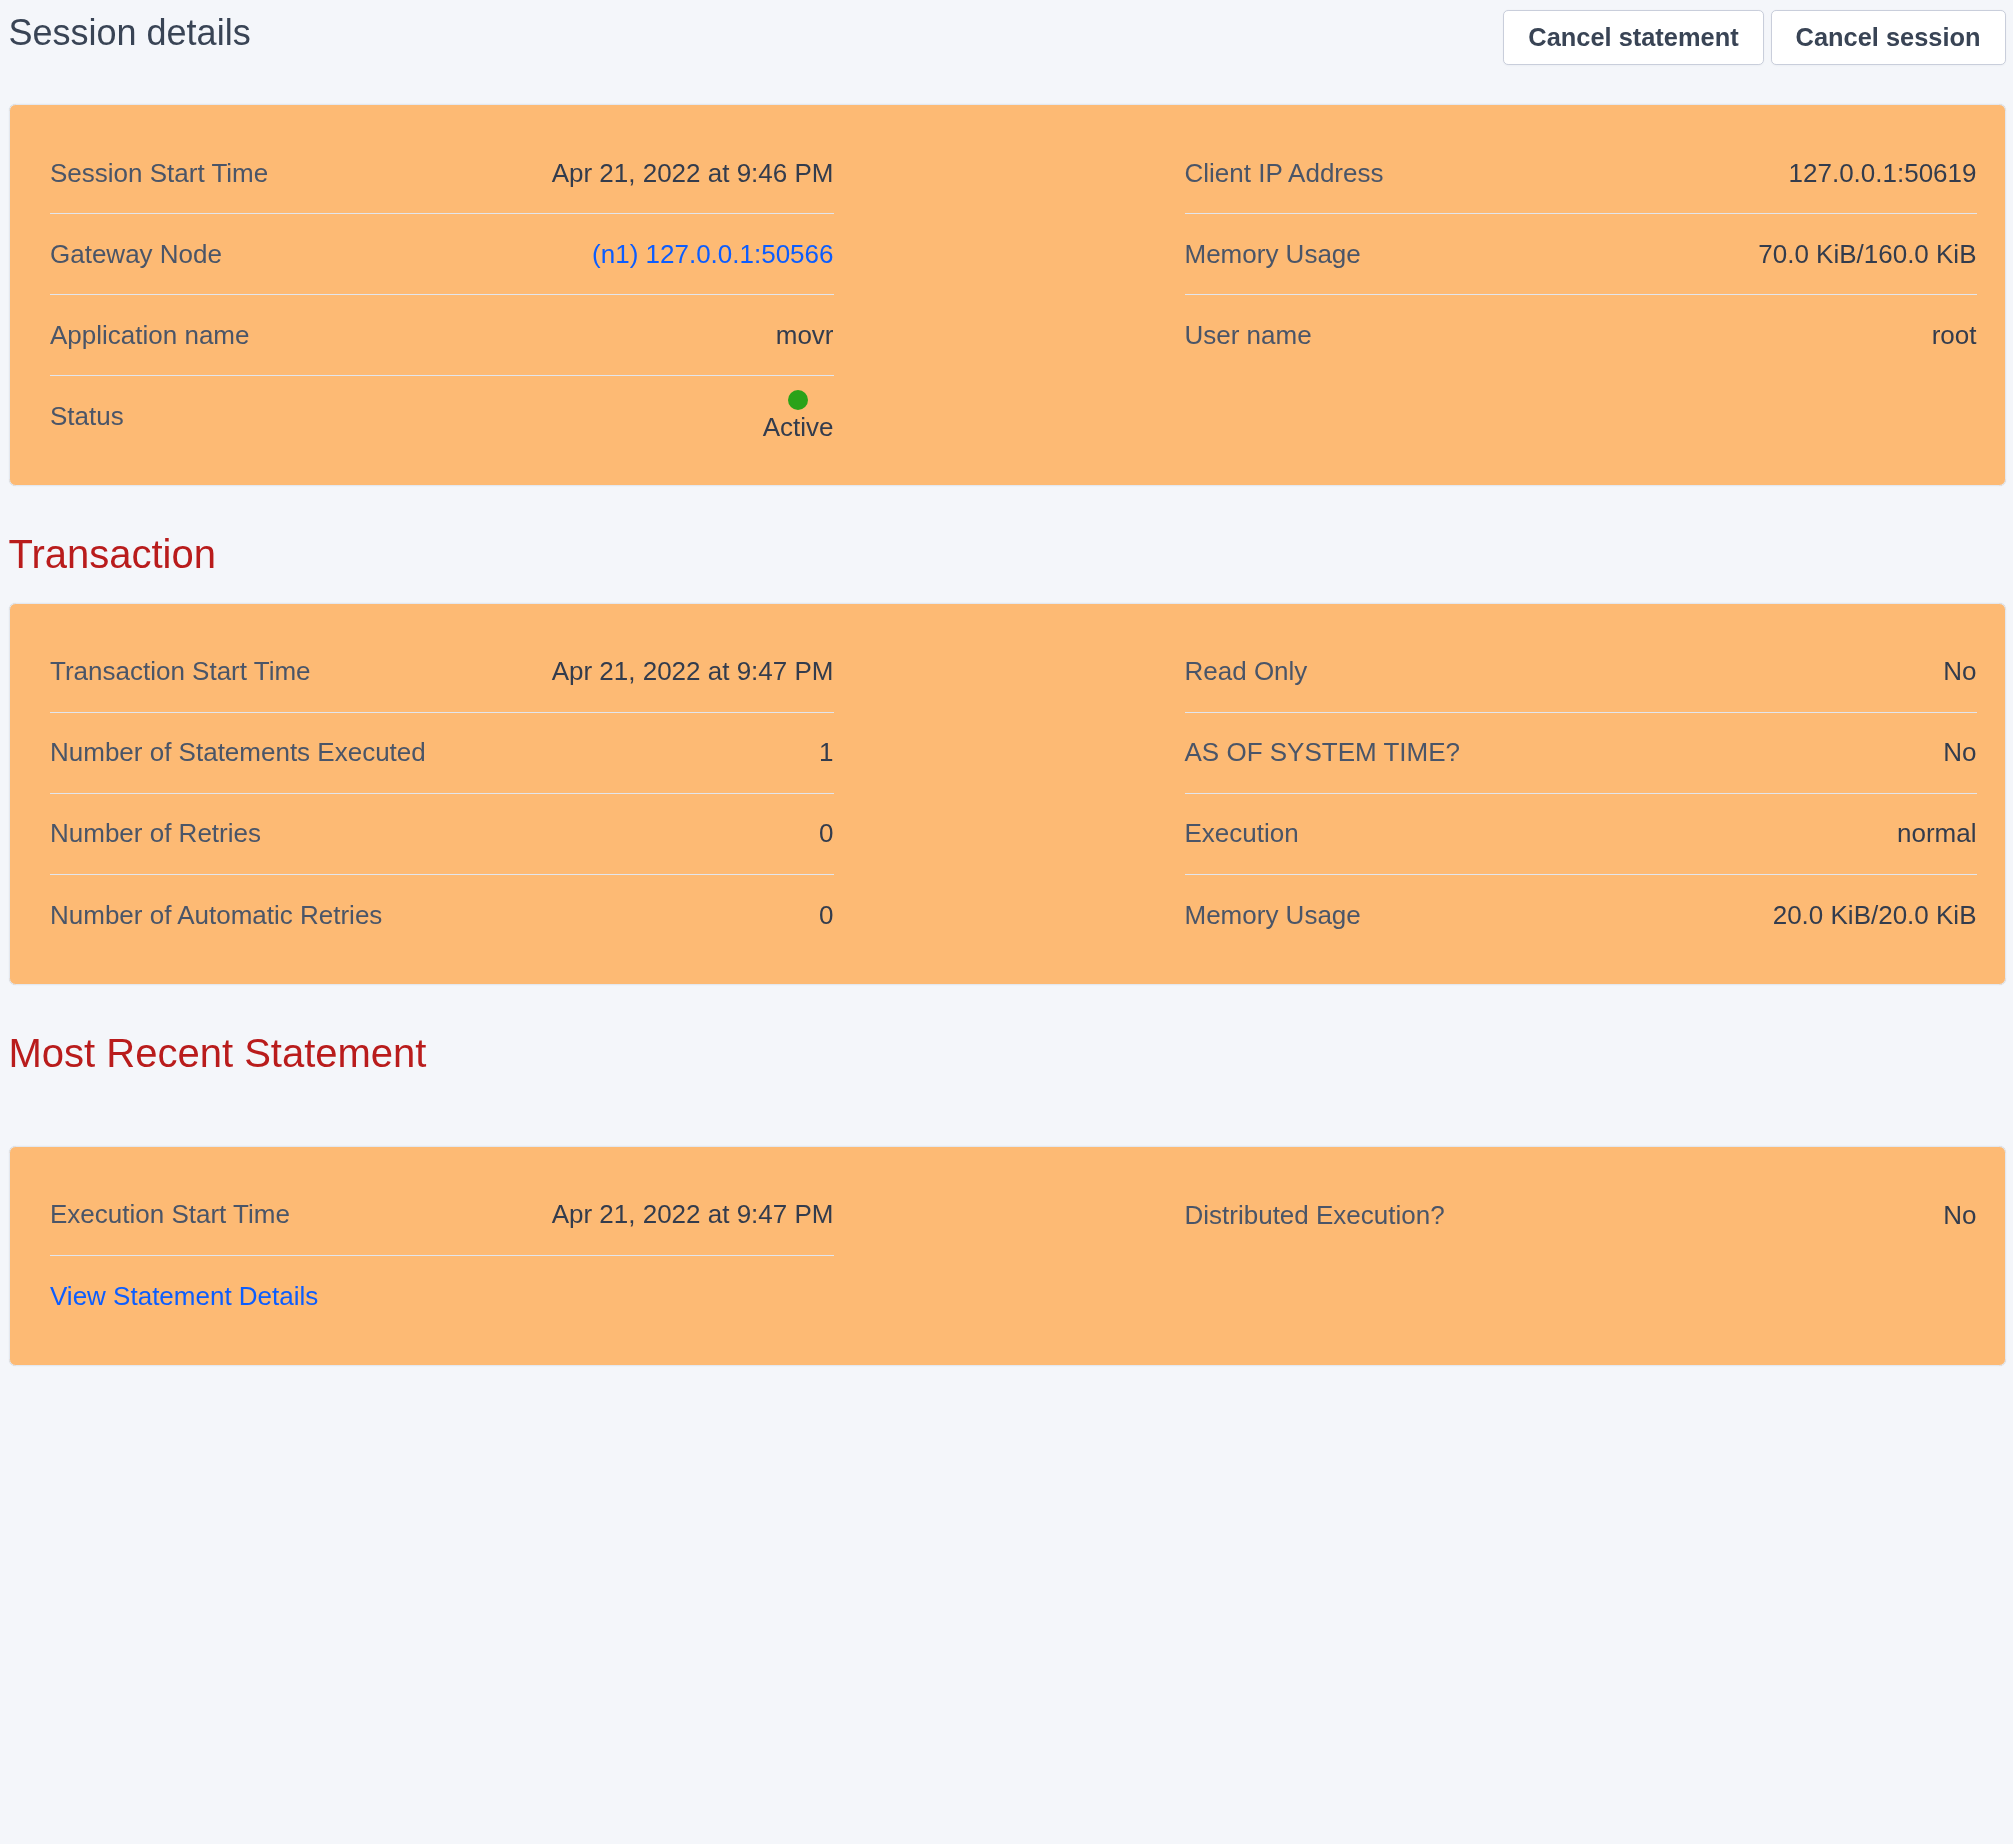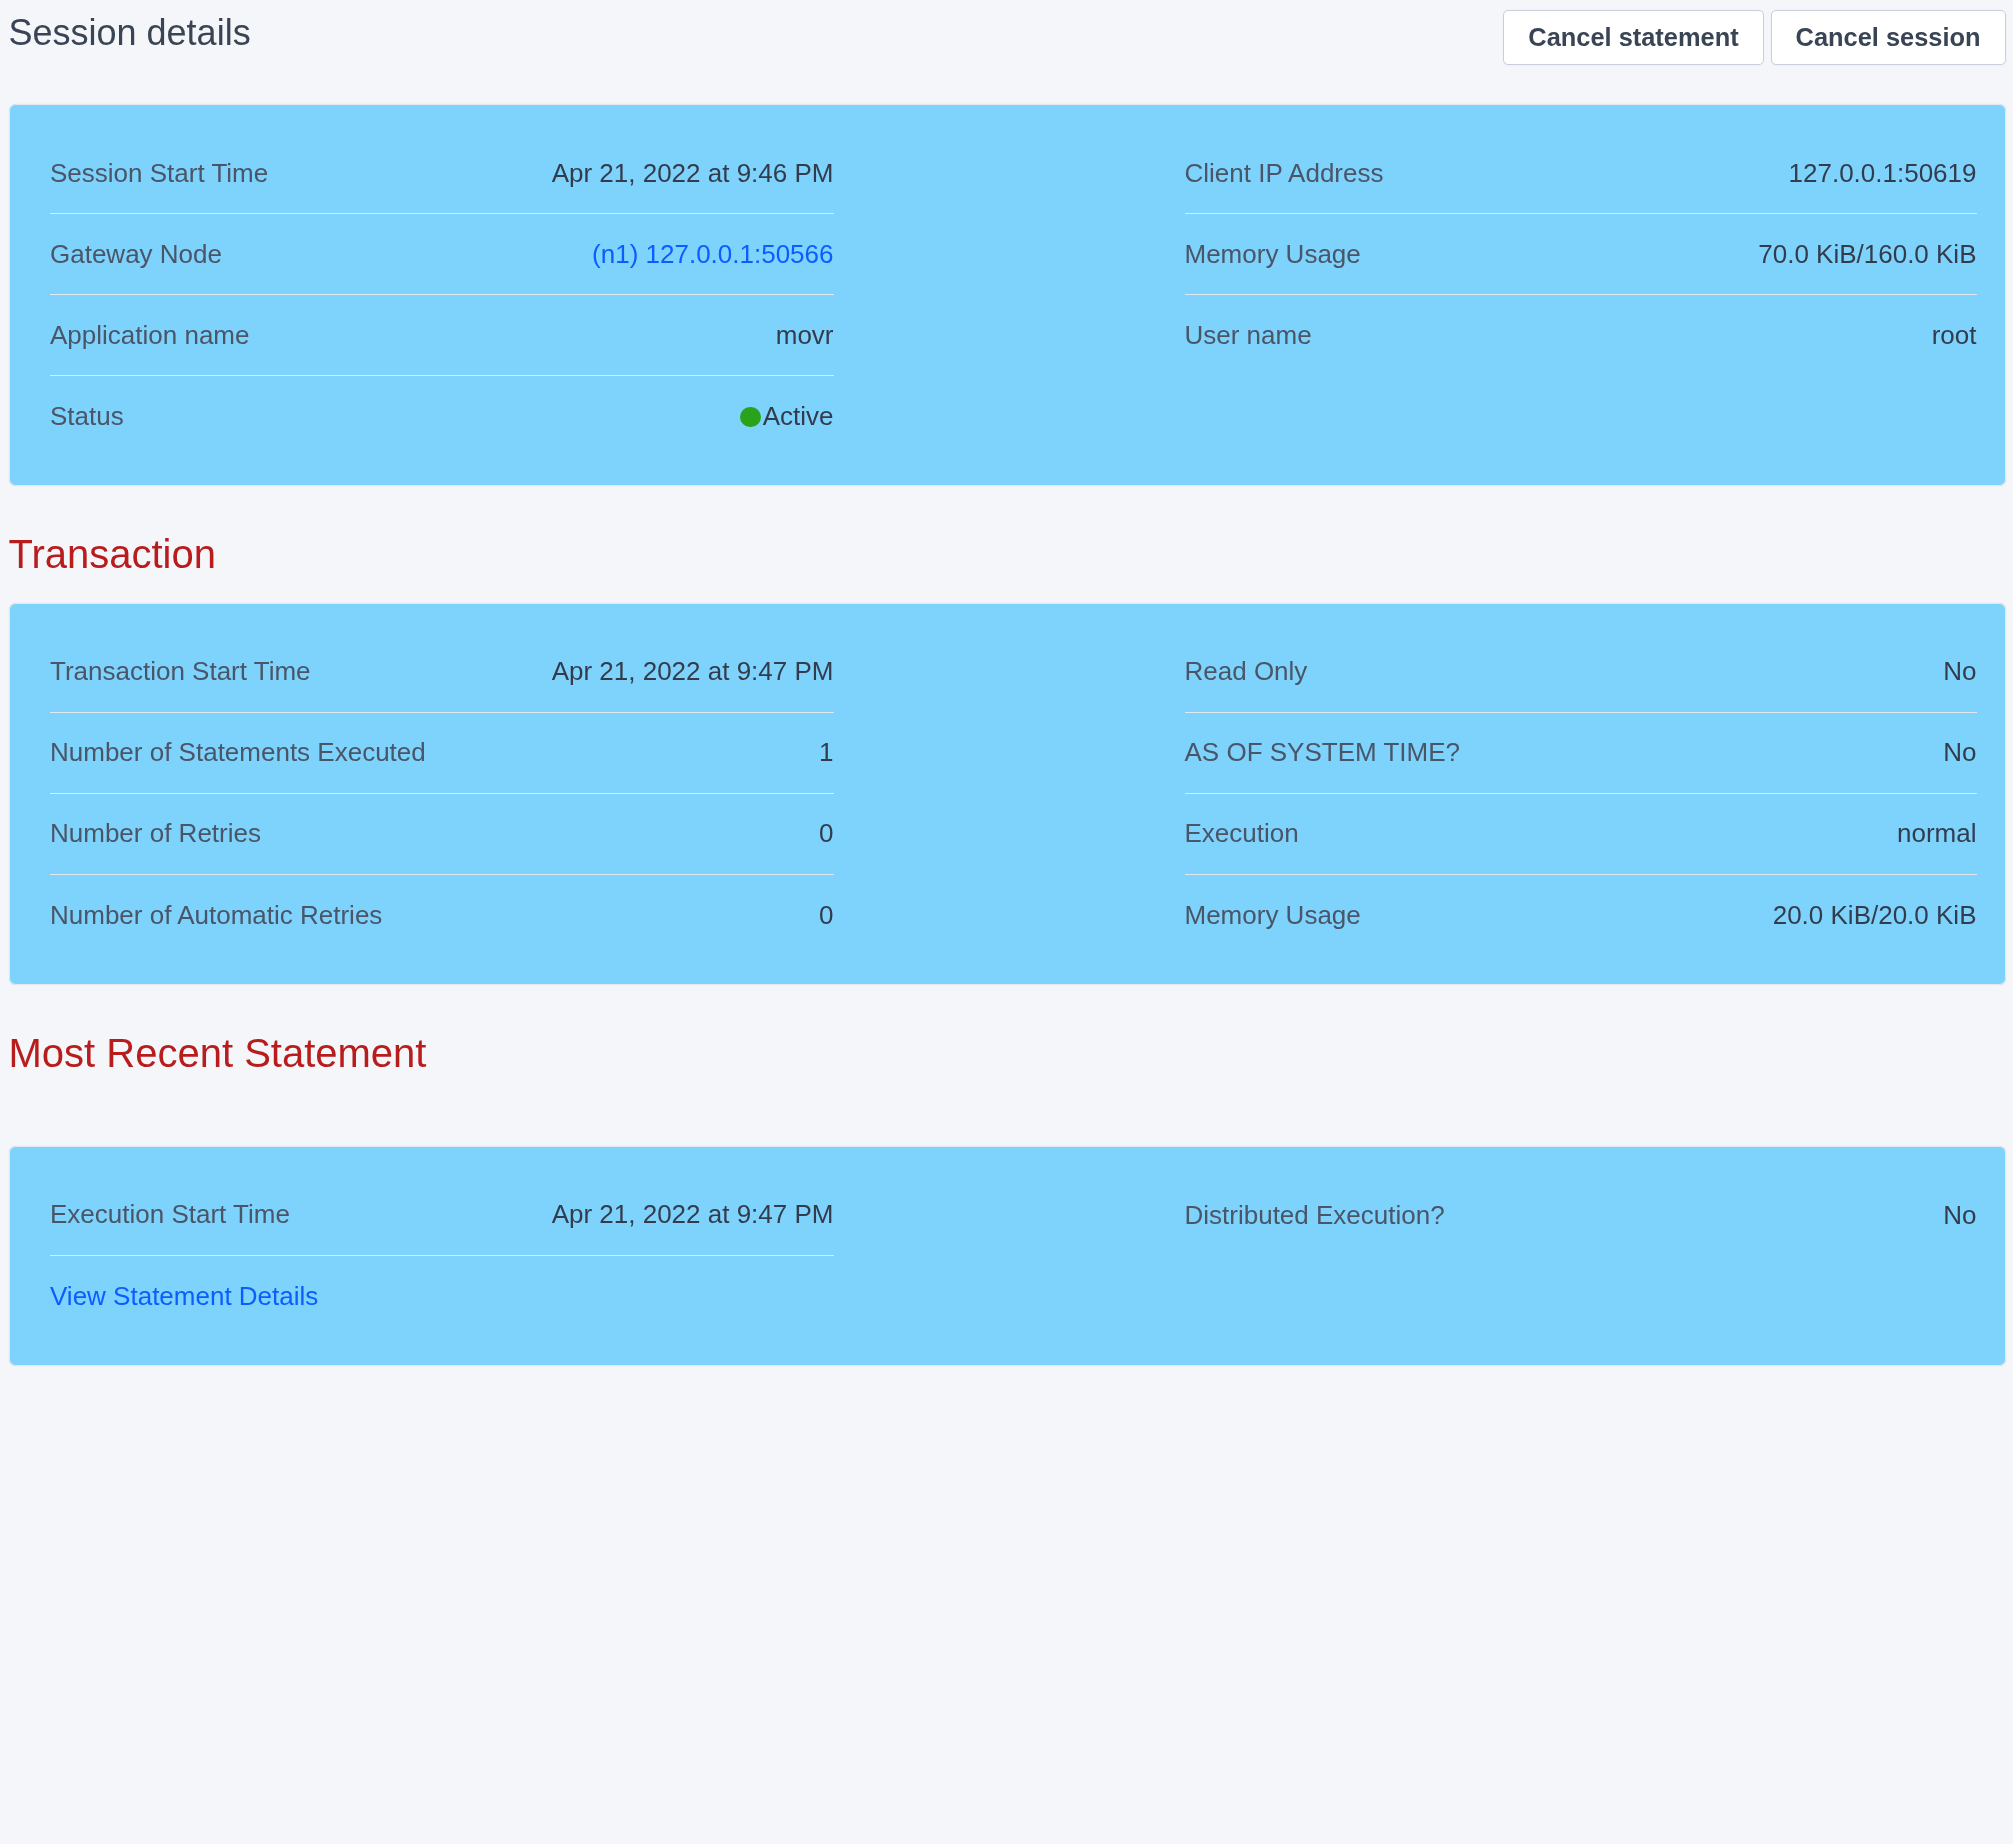--- a/index.html
+++ b/index.html
@@ -28,42 +28,42 @@
     border-radius: 5.1px;
     font-family: "Liberation Sans", sans-serif;
     font-size: 25.4px; font-weight: 700; color: #394455;
     padding: 12px 24px;
     cursor: pointer;
     box-shadow: 0 0.8px 1.7px rgba(60,70,90,0.04);
   }
 
   
   .card {
-    background: #7dd3fc;
+    background: #fdba74;
     border: 0.8px solid #e4e8ef;
     border-radius: 6.8px;
     margin: 0 8.5px;
     padding: 28px 28px 28px 32px;
     display: flex;
     justify-content: space-between;
     box-shadow: 0 0 0.8px rgba(67,90,111,0.3);
   }
   .col { width: 792px; }
   .col-left { padding-left: 8.5px; }
   .info-row {
     height: 81px;
     display: flex; justify-content: space-between; align-items: center;
     border-bottom: 0.8px solid #e2e6ed;
     font-size: 26px;
   }
   .info-row.no-border { border-bottom: none; }
   .row-label { color: #4a5568; }
   .row-value { color: #333c4d; text-align: right; }
   .link { color: #0b5dff; text-decoration: none; cursor: pointer; }
-  .status-badge { display: inline-flex; align-items: center; gap: 2px; }
+  .status-badge { display: inline-flex; align-items: center; gap: 2px; flex-direction: column; }
   .status-dot {
     width: 20.3px; height: 20.3px; border-radius: 50%;
     background: #2aa219; display: inline-block;
   }
 
   
   .section-heading {
     font-size: 40px; font-weight: 400; color: #b91c1c;
     margin: 46px 8.5px 25.4px 8.5px;
   }

